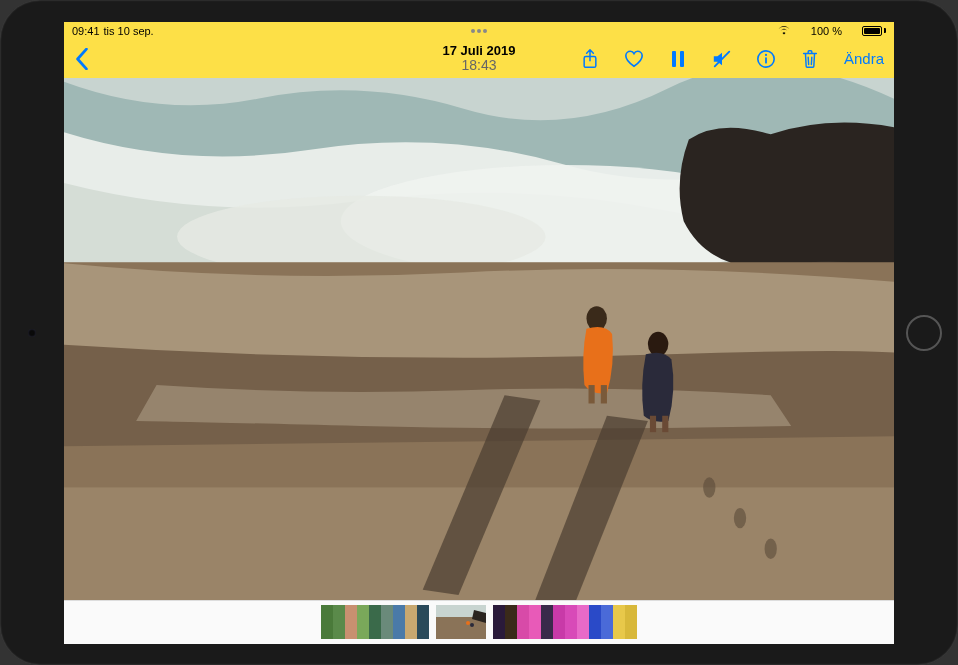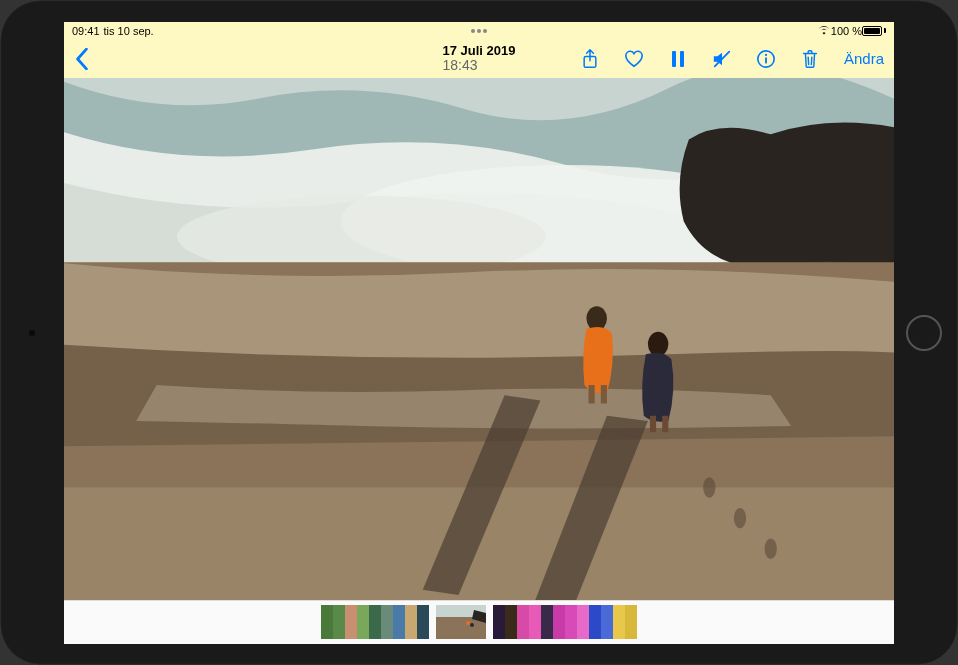--- a/index.html
+++ b/index.html
@@ -42,57 +42,57 @@
       transform: translateY(-50%);
       width: 36px;
       height: 36px;
       border: 2px solid #555;
       border-radius: 50%;
       background: #1a1a1a;
     }
     .screen {
       width: 830px;
       height: 622px;
-      background: #fef9c3;
+      background: #fde047;
       position: relative;
       overflow: hidden;
       display: flex;
       flex-direction: column;
     }
     .status-bar {
       height: 18px;
       display: flex;
       align-items: center;
       justify-content: space-between;
       padding: 0 8px;
       font-size: 11px;
       font-weight: 500;
       color: #000;
     }
     .status-left { display: flex; align-items: center; gap: 4px; }
     .status-center { position: absolute; left: 50%; transform: translateX(-50%); display: flex; gap: 2px; }
     .status-center .dot { width: 4px; height: 4px; background: #888; border-radius: 50%; }
-    .status-right { display: flex; align-items: center; gap: 0; text-align: right; }
+    .status-right { display: flex; align-items: center; gap: 20px; text-align: right; }
     .wifi-icon { display:inline-block; }
     .battery { display: inline-flex; align-items: center; gap: 2px; }
     .battery-body { width: 20px; height: 10px; border: 1px solid #000; border-radius: 2px; position: relative; }
     .battery-fill { position: absolute; left: 1px; top: 1px; bottom: 1px; right: 1px; background: #000; border-radius: 1px; }
     .battery-tip { width: 2px; height: 5px; background: #000; border-radius: 0 1px 1px 0; }
 
     .toolbar {
       height: 38px;
       display: flex;
       align-items: center;
       padding: 0 10px;
       position: relative;
     }
     .toolbar-left { display: flex; align-items: center; }
     .toolbar-center {
       position: absolute; left: 50%; transform: translateX(-50%);
-      text-align: left; line-height: 1.1;
+      text-align: center; line-height: 1.1;
     }
     .toolbar-center .date { font-size: 13px; font-weight: 600; color: #000; }
     .toolbar-center .time { font-size: 14px; color: #666; }
     .toolbar-right {
       margin-left: auto; display: flex; align-items: center; gap: 24px;
     }
     .icon-btn { display: flex; align-items: center; justify-content: center; cursor: pointer; color: #007AFF; }
     .icon-btn svg { width: 20px; height: 20px; }
     .edit-label { color: #007AFF; font-size: 15px; cursor: pointer; }
     .back-chevron svg { width: 16px; height: 22px; }

